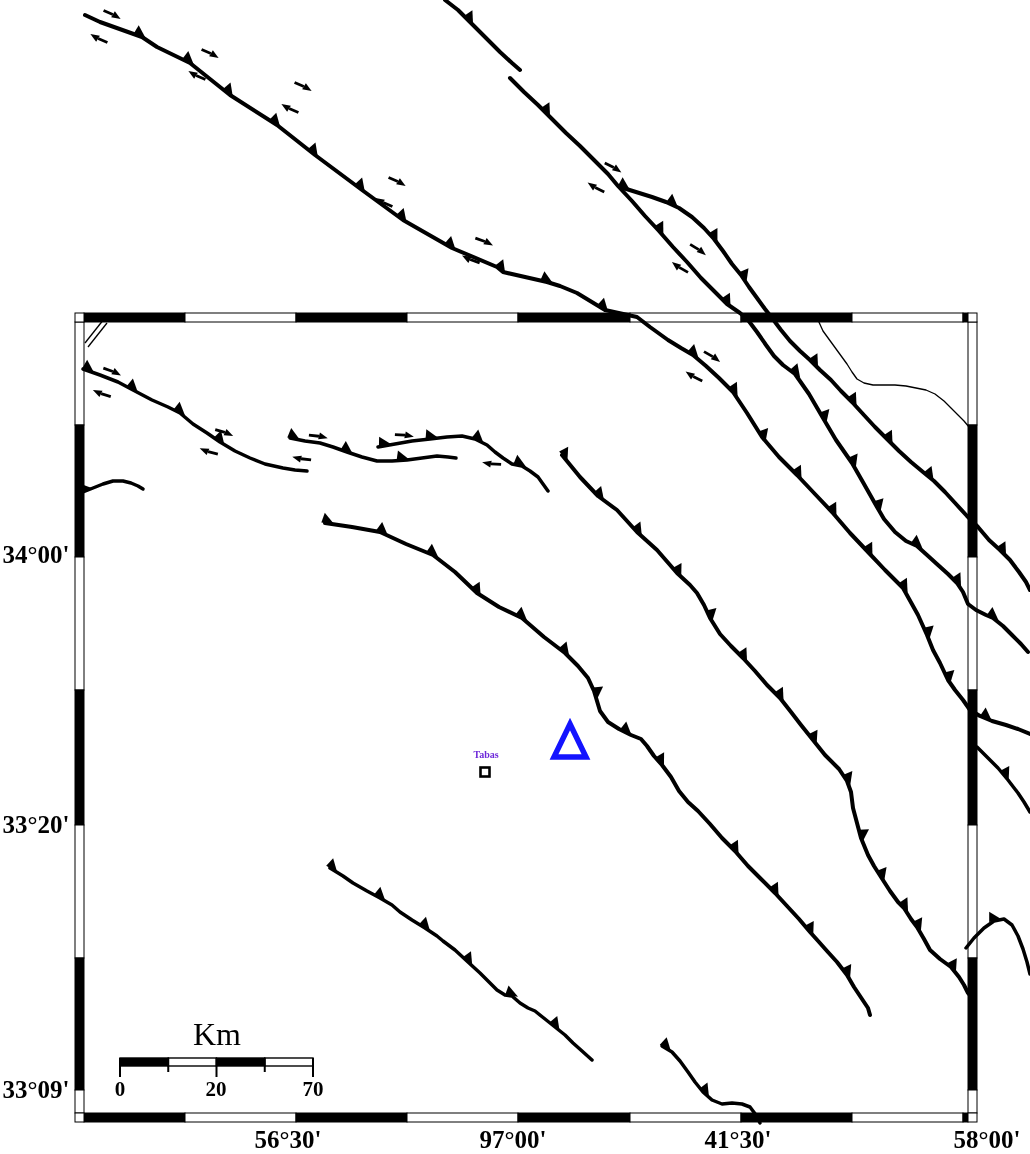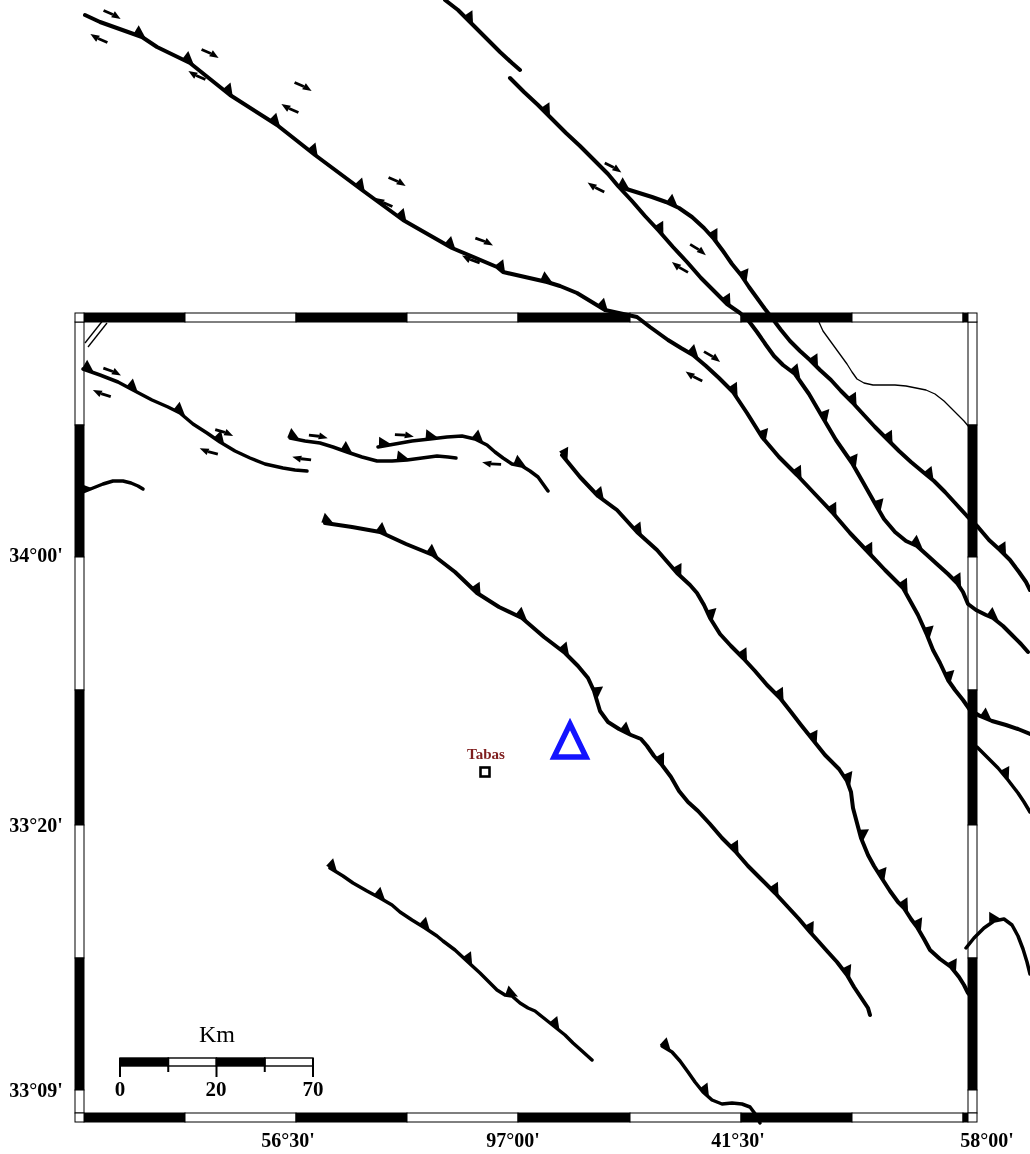--- a/index.html
+++ b/index.html
@@ -1,25 +1,25 @@
 <!DOCTYPE html>
 <html><head>
 <meta charset="utf-8">
 <style>
   html,body{margin:0;padding:0;background:#ffffff;}
   .stage{position:relative;width:1030px;height:1154px;background:#ffffff;overflow:hidden;
          font-family:"Liberation Serif", serif;}
   .stage svg{position:absolute;left:0;top:0;}
-  .coord{position:absolute;font-weight:bold;font-size:20px;color:#000;white-space:nowrap;
+  .coord{position:absolute;font-weight:bold;font-size:25px;color:#000;white-space:nowrap;
          transform:translate(-50%,-50%);}
-  .city-label{position:absolute;font-weight:bold;font-size:15px;color:#7f1d1d;white-space:nowrap;
+  .city-label{position:absolute;font-weight:bold;font-size:10px;color:#6d28d9;white-space:nowrap;
          transform:translate(-50%,-50%);}
   .sb-num{position:absolute;font-weight:bold;font-size:21px;color:#000;white-space:nowrap;
          transform:translate(-50%,-50%);}
-  .sb-title{position:absolute;font-weight:normal;font-size:24px;color:#000;white-space:nowrap;
+  .sb-title{position:absolute;font-weight:normal;font-size:32px;color:#000;white-space:nowrap;
          transform:translate(-50%,-50%);}
 </style>
 </head>
 <body>
 
 <div class="stage">
   <svg id="map-svg" width="1030" height="1154" viewBox="0 0 1030 1154">
       <g>
         <path d="M818,320 L 823,331 L 831,342 L 839,353 L 847,364 L 852,372 L 857,379 L 864,383 L 873,385 L 884,385 L 895,385 L 906,386 L 916,388 L 926,390 L 935,394 L 944,401 L 951,408 L 958,415 L 964,421 L 969,427" fill="none" stroke="#000000" stroke-width="1.3" stroke-linejoin="round"></path>
         <path d="M85,343 L 104,319" fill="none" stroke="#000000" stroke-width="1.3" stroke-linejoin="round"></path>

